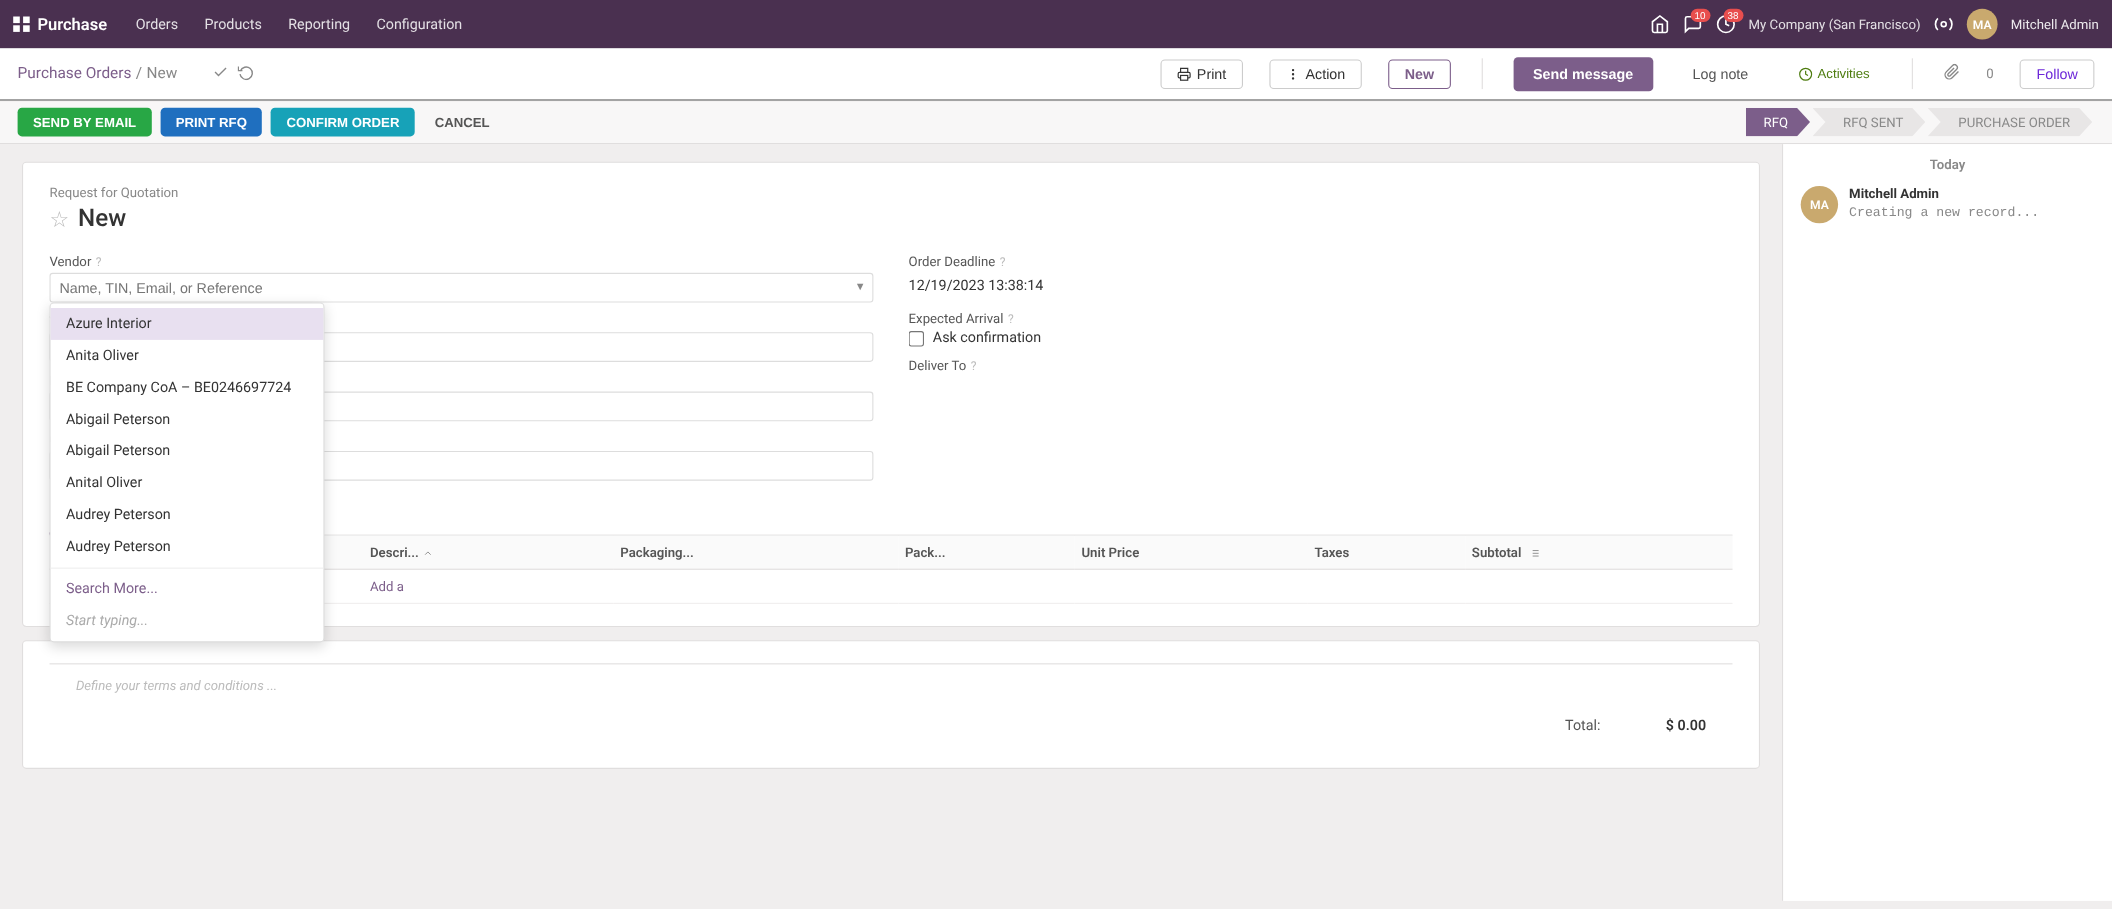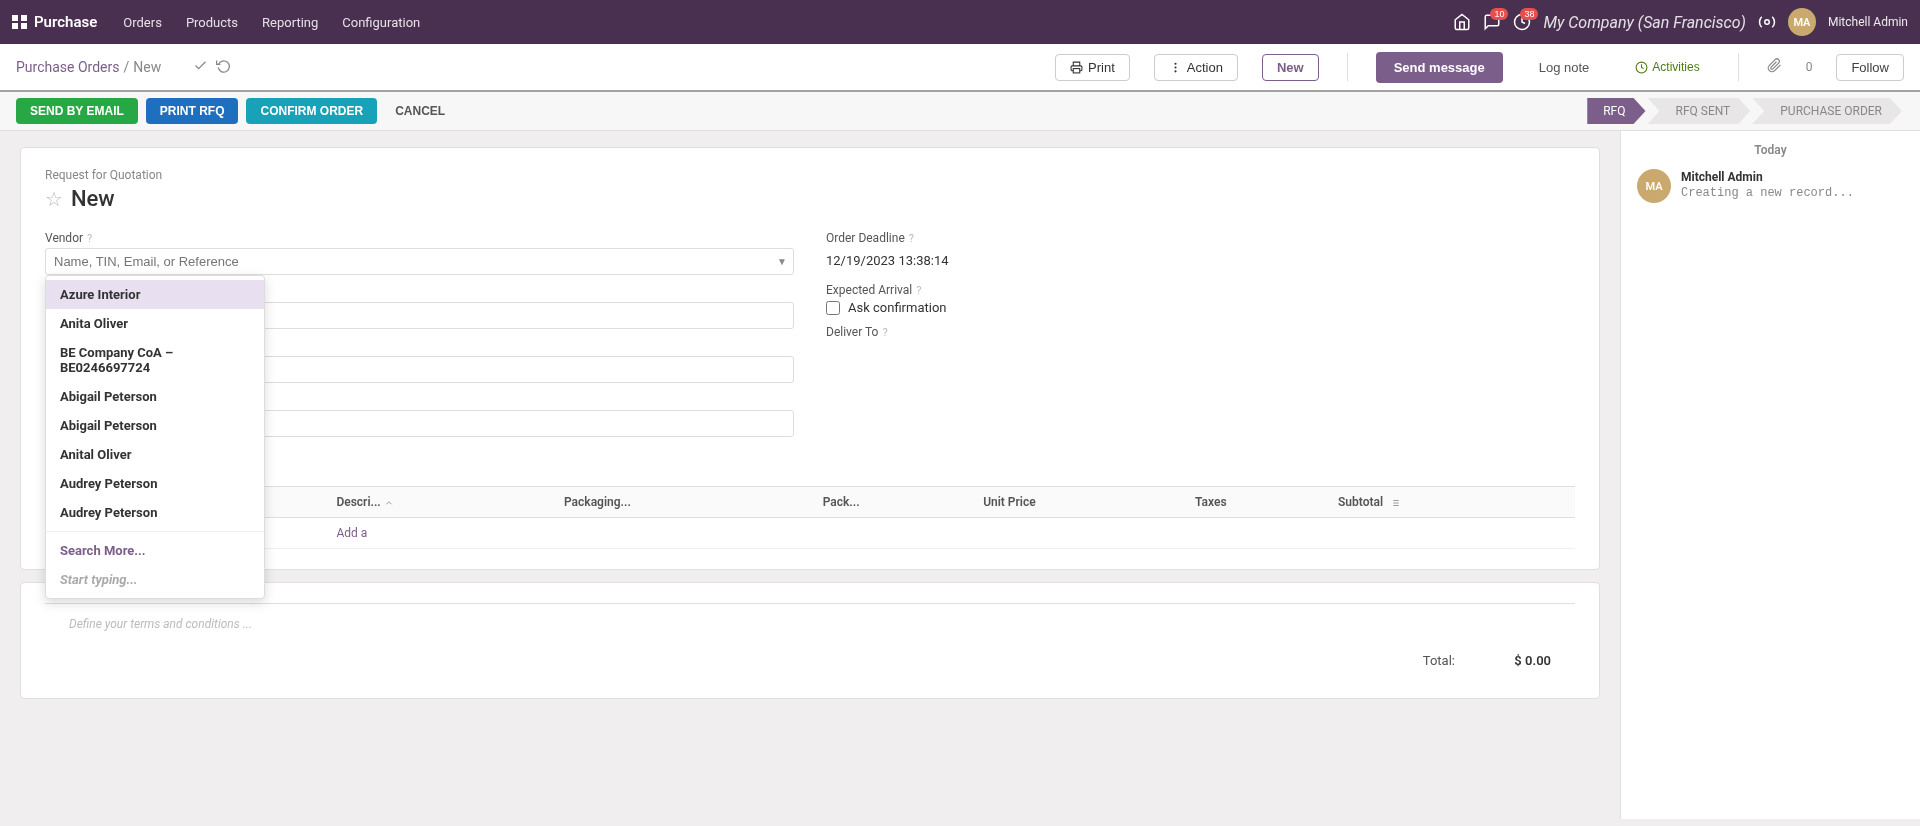--- a/index.html
+++ b/index.html
@@ -18,21 +18,21 @@
       display: flex; align-items: center; gap: 6px; margin-right: 16px;
     }
     .top-nav-logo .grid-icon { display: grid; grid-template-columns: 1fr 1fr; gap: 2px; width: 16px; }
     .top-nav-logo .grid-icon span { width: 6px; height: 6px; background: #fff; display: block; }
     .top-nav-app-name { font-size: 15px; font-weight: 600; color: #fff; }
     .top-nav-menu { display: flex; gap: 4px; flex: 1; }
     .top-nav-menu a { color: rgba(255,255,255,0.85); text-decoration: none; padding: 4px 10px; border-radius: 4px; font-size: 13px; }
     .top-nav-right { display: flex; align-items: center; gap: 12px; }
     .nav-icon-btn { position: relative; background: none; border: none; color: #fff; cursor: pointer; font-size: 16px; display: flex; align-items: center; }
     .nav-badge { position: absolute; top: -5px; right: -7px; background: #e84e4e; color: #fff; font-size: 9px; border-radius: 8px; padding: 1px 4px; min-width: 16px; text-align: center; }
-    .company-info { color: rgba(255,255,255,0.85); font-size: 16px; font-style: italic; }
+    .company-info { color: rgba(255,255,255,0.85); font-size: 12px; }
     .user-avatar { width: 28px; height: 28px; border-radius: 50%; background: #c9a96e; display: flex; align-items: center; justify-content: center; font-size: 11px; color: #fff; font-weight: 600; overflow: hidden; }
     .user-name { color: rgba(255,255,255,0.9); font-size: 12px; }
 
     
     .sub-header {
       background: #fff;
       display: flex;
       align-items: center;
       padding: 0 16px;
       height: 48px;
@@ -41,21 +41,21 @@
     }
     .breadcrumb { display: flex; align-items: center; gap: 4px; font-size: 14px; color: #7c5e8a; }
     .breadcrumb a { color: #7c5e8a; text-decoration: none; }
     .breadcrumb span { color: #888; }
     .breadcrumb-current { color: #333; }
     .sub-header-icons { display: flex; align-items: center; gap: 8px; margin-left: 8px; }
     .sub-header-icon-btn { background: none; border: none; cursor: pointer; color: #888; font-size: 14px; }
     .spacer { flex: 1; }
     .btn-outline { border: 1px solid #ccc; background: #fff; padding: 5px 14px; border-radius: 4px; cursor: pointer; font-size: 13px; color: #333; display: flex; align-items: center; gap: 5px; }
     .btn-primary-outline { border: 1px solid #7c5e8a; color: #7c5e8a; background: #fff; padding: 5px 14px; border-radius: 4px; cursor: pointer; font-size: 13px; font-weight: 600; }
-    .btn-follow { border: 1px solid #ccc; background: #fff; padding: 5px 14px; border-radius: 4px; cursor: pointer; font-size: 13px; color: #404040; }
+    .btn-follow { border: 1px solid #ccc; background: #fff; padding: 5px 14px; border-radius: 4px; cursor: pointer; font-size: 13px; color: #6d28d9; }
 
     
     .action-toolbar {
       background: #f8f7f7;
       display: flex;
       align-items: center;
       padding: 6px 16px;
       border-bottom: 1px solid #e0dede;
       gap: 8px;
     }
@@ -108,28 +108,27 @@
 
     
     .terms-area { border-top: 1px solid #e0dede; padding: 12px 24px; }
     .terms-placeholder { color: #bbb; font-size: 12px; font-style: italic; }
 
     
     .dropdown-menu {
       position: absolute;
       top: 100%;
       left: 0;
-      width: 220px;
+      width: 250px;
       background: #fff;
       border: 1px solid #ddd;
       border-radius: 4px;
       box-shadow: 0 4px 12px rgba(0,0,0,0.15);
       z-index: 1000;
       padding: 4px 0;
-      font-weight: bold;
     }
     .dropdown-item {
       padding: 7px 14px;
       cursor: pointer;
       font-size: 13px;
       color: #333;
     }
     .dropdown-item.highlighted { background: #e8e0f0; }
     .dropdown-divider { border-top: 1px solid #eee; margin: 4px 0; }
     .dropdown-item.link { color: #7c5e8a; }

